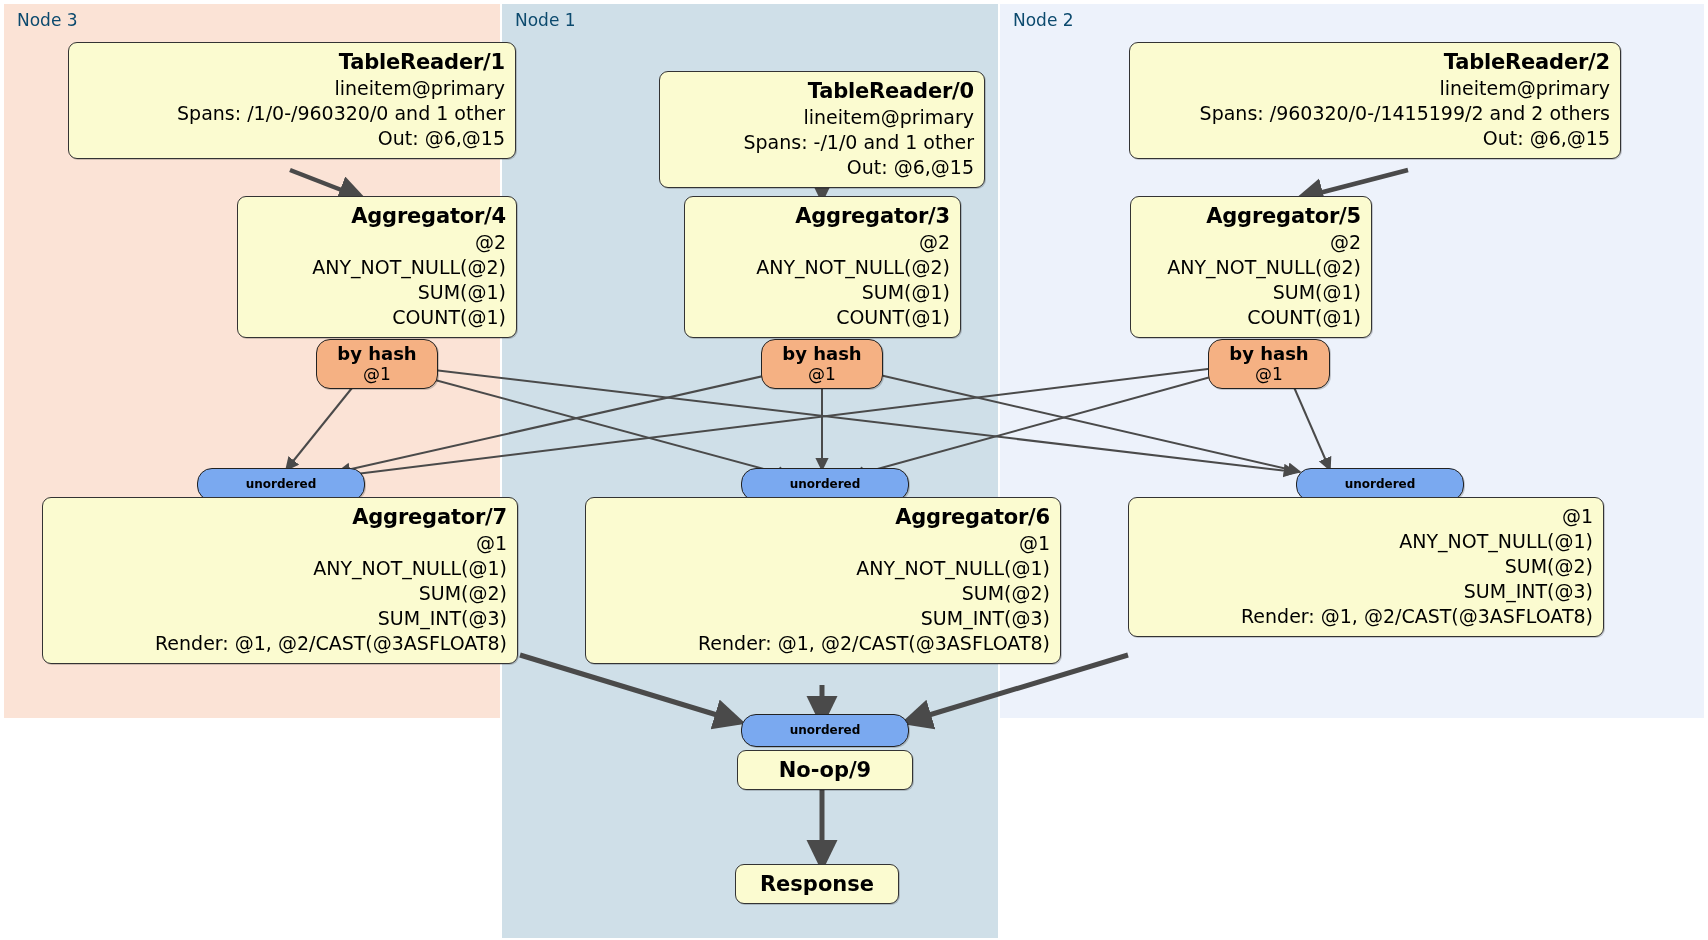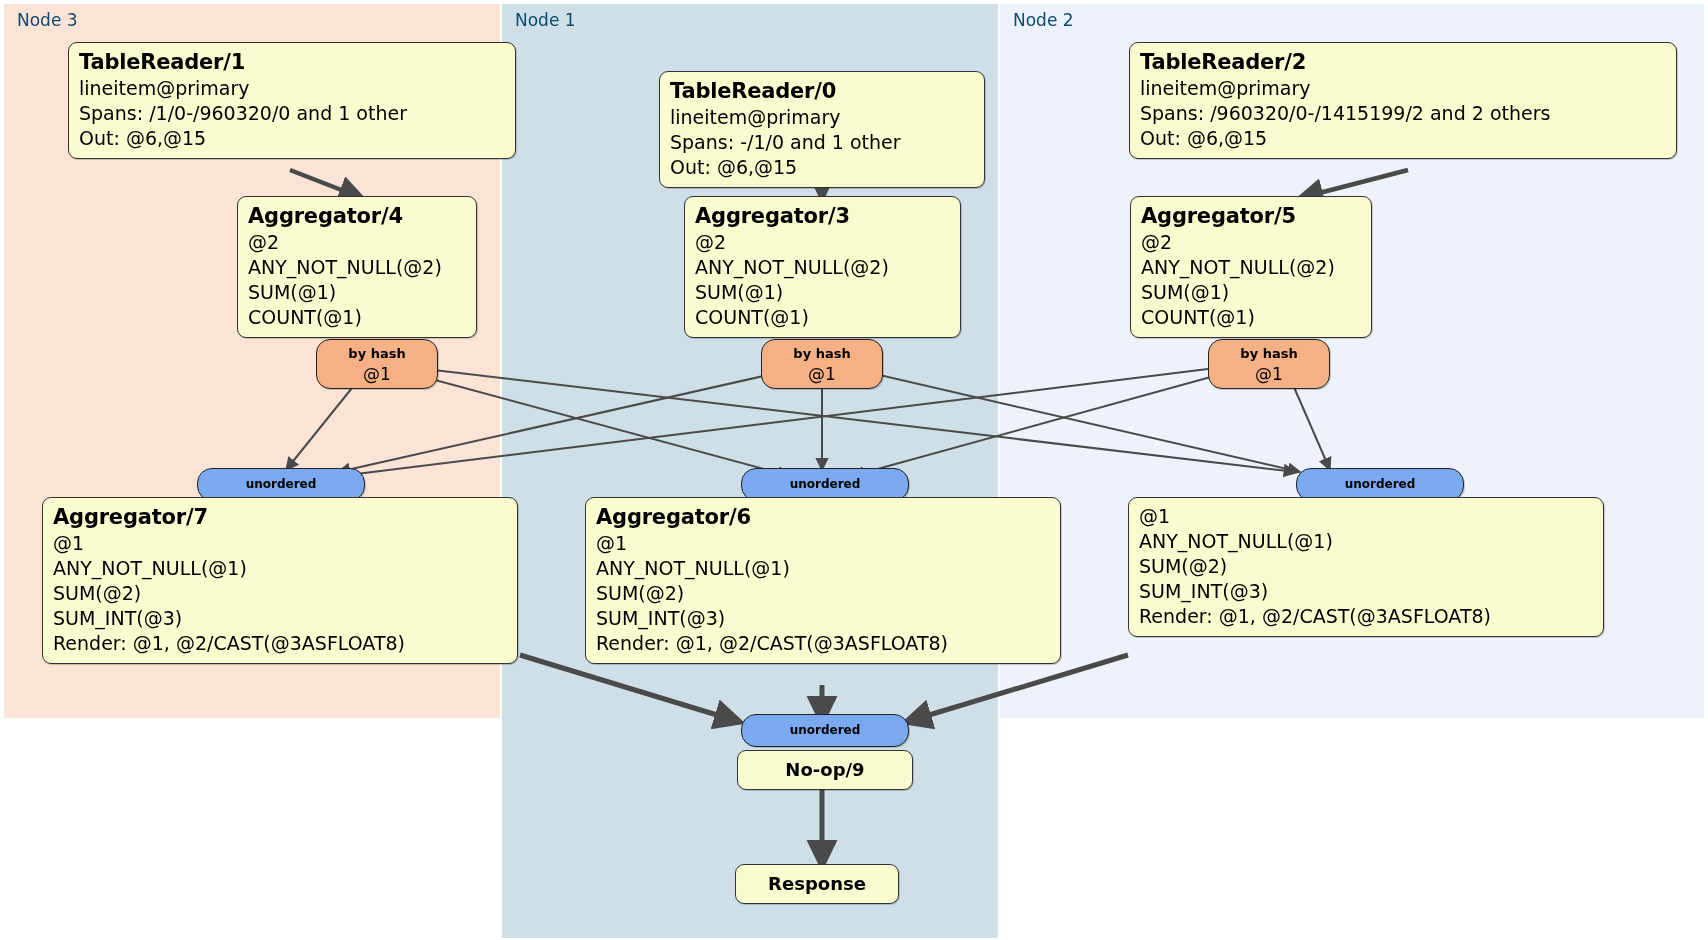--- a/index.html
+++ b/index.html
@@ -13,38 +13,38 @@
   .node-label{position:absolute;font-size:17px;color:#0c4a6e;
               font-family:"DejaVu Sans","Liberation Sans",sans-serif;
               white-space:nowrap;}
 
   
   #edges{position:absolute;left:0;top:0;width:1708px;height:940px;pointer-events:none;}
 
   
   .proc{position:absolute;box-sizing:border-box;background:#fbfbd0;
         border:1.6px solid #333333;border-radius:9px;
-        text-align:left;color:#000;padding:6px 10px 7px 10px;
+        text-align:right;color:#000;padding:6px 10px 7px 10px;
         box-shadow:1px 1px 0 rgba(0,0,0,.18);}
   .proc .ttl{font-weight:bold;font-size:21px;line-height:27px;letter-spacing:-.2px;}
   .proc .ln{font-size:19px;line-height:25px;white-space:nowrap;}
 
   .pill{position:absolute;box-sizing:border-box;border:1.6px solid #222;
         border-radius:13px;text-align:center;color:#000;
         box-shadow:1px 1px 0 rgba(0,0,0,.18);}
   .pill.hash{background:#f5b183;border-radius:14px;padding:3px 10px 4px 10px;}
-  .pill.hash .h1{font-weight:bold;font-size:13px;line-height:21px;}
+  .pill.hash .h1{font-weight:bold;font-size:18px;line-height:21px;}
   .pill.hash .h2{font-size:17px;line-height:20px;}
   .pill.unord{background:#7aa9f0;border-radius:15px;padding:4px 12px 5px 12px;}
   .pill.unord .u1{font-weight:bold;font-size:12px;line-height:22px;}
 
   .smallbox{position:absolute;box-sizing:border-box;background:#fbfbd0;
             border:1.6px solid #333;border-radius:9px;text-align:center;
             color:#000;box-shadow:1px 1px 0 rgba(0,0,0,.18);
-            font-weight:bold;font-size:18px;line-height:30px;padding:4px 14px;}
+            font-weight:bold;font-size:21px;line-height:30px;padding:4px 14px;}
 </style>
 </head>
 <body>
 
 <div id="stage">
 
   <div class="node-panel" style="left:4px;top:4px;width:496px;height:714px;background:#fbe3d6;"></div>
   <div class="node-panel" style="left:502px;top:4px;width:496px;height:934px;background:#cfdfe8;"></div>
   <div class="node-panel" style="left:1000px;top:4px;width:704px;height:714px;background:#edf2fb;"></div>
 
@@ -92,28 +92,28 @@
     <div class="ln">Out: @6,@15</div>
   </div>
 
   <div class="proc" style="left:659px;top:42px;width:326px;margin-top:29px;">
     <div class="ttl">TableReader/0</div>
     <div class="ln">lineitem@primary</div>
     <div class="ln">Spans: -/1/0 and 1 other</div>
     <div class="ln">Out: @6,@15</div>
   </div>
 
-  <div class="proc" style="left:1129px;top:42px;width:548px;">
+  <div class="proc" style="left:1129px;top:42px;width:492px;">
     <div class="ttl">TableReader/2</div>
     <div class="ln">lineitem@primary</div>
     <div class="ln">Spans: /960320/0-/1415199/2 and 2 others</div>
     <div class="ln">Out: @6,@15</div>
   </div>
 
-  <div class="proc" style="left:237px;top:196px;width:240px;">
+  <div class="proc" style="left:237px;top:196px;width:280px;">
     <div class="ttl">Aggregator/4</div>
     <div class="ln">@2</div>
     <div class="ln">ANY_NOT_NULL(@2)</div>
     <div class="ln">SUM(@1)</div>
     <div class="ln">COUNT(@1)</div>
   </div>
 
   <div class="proc" style="left:684px;top:196px;width:277px;">
     <div class="ttl">Aggregator/3</div>
     <div class="ln">@2</div>

